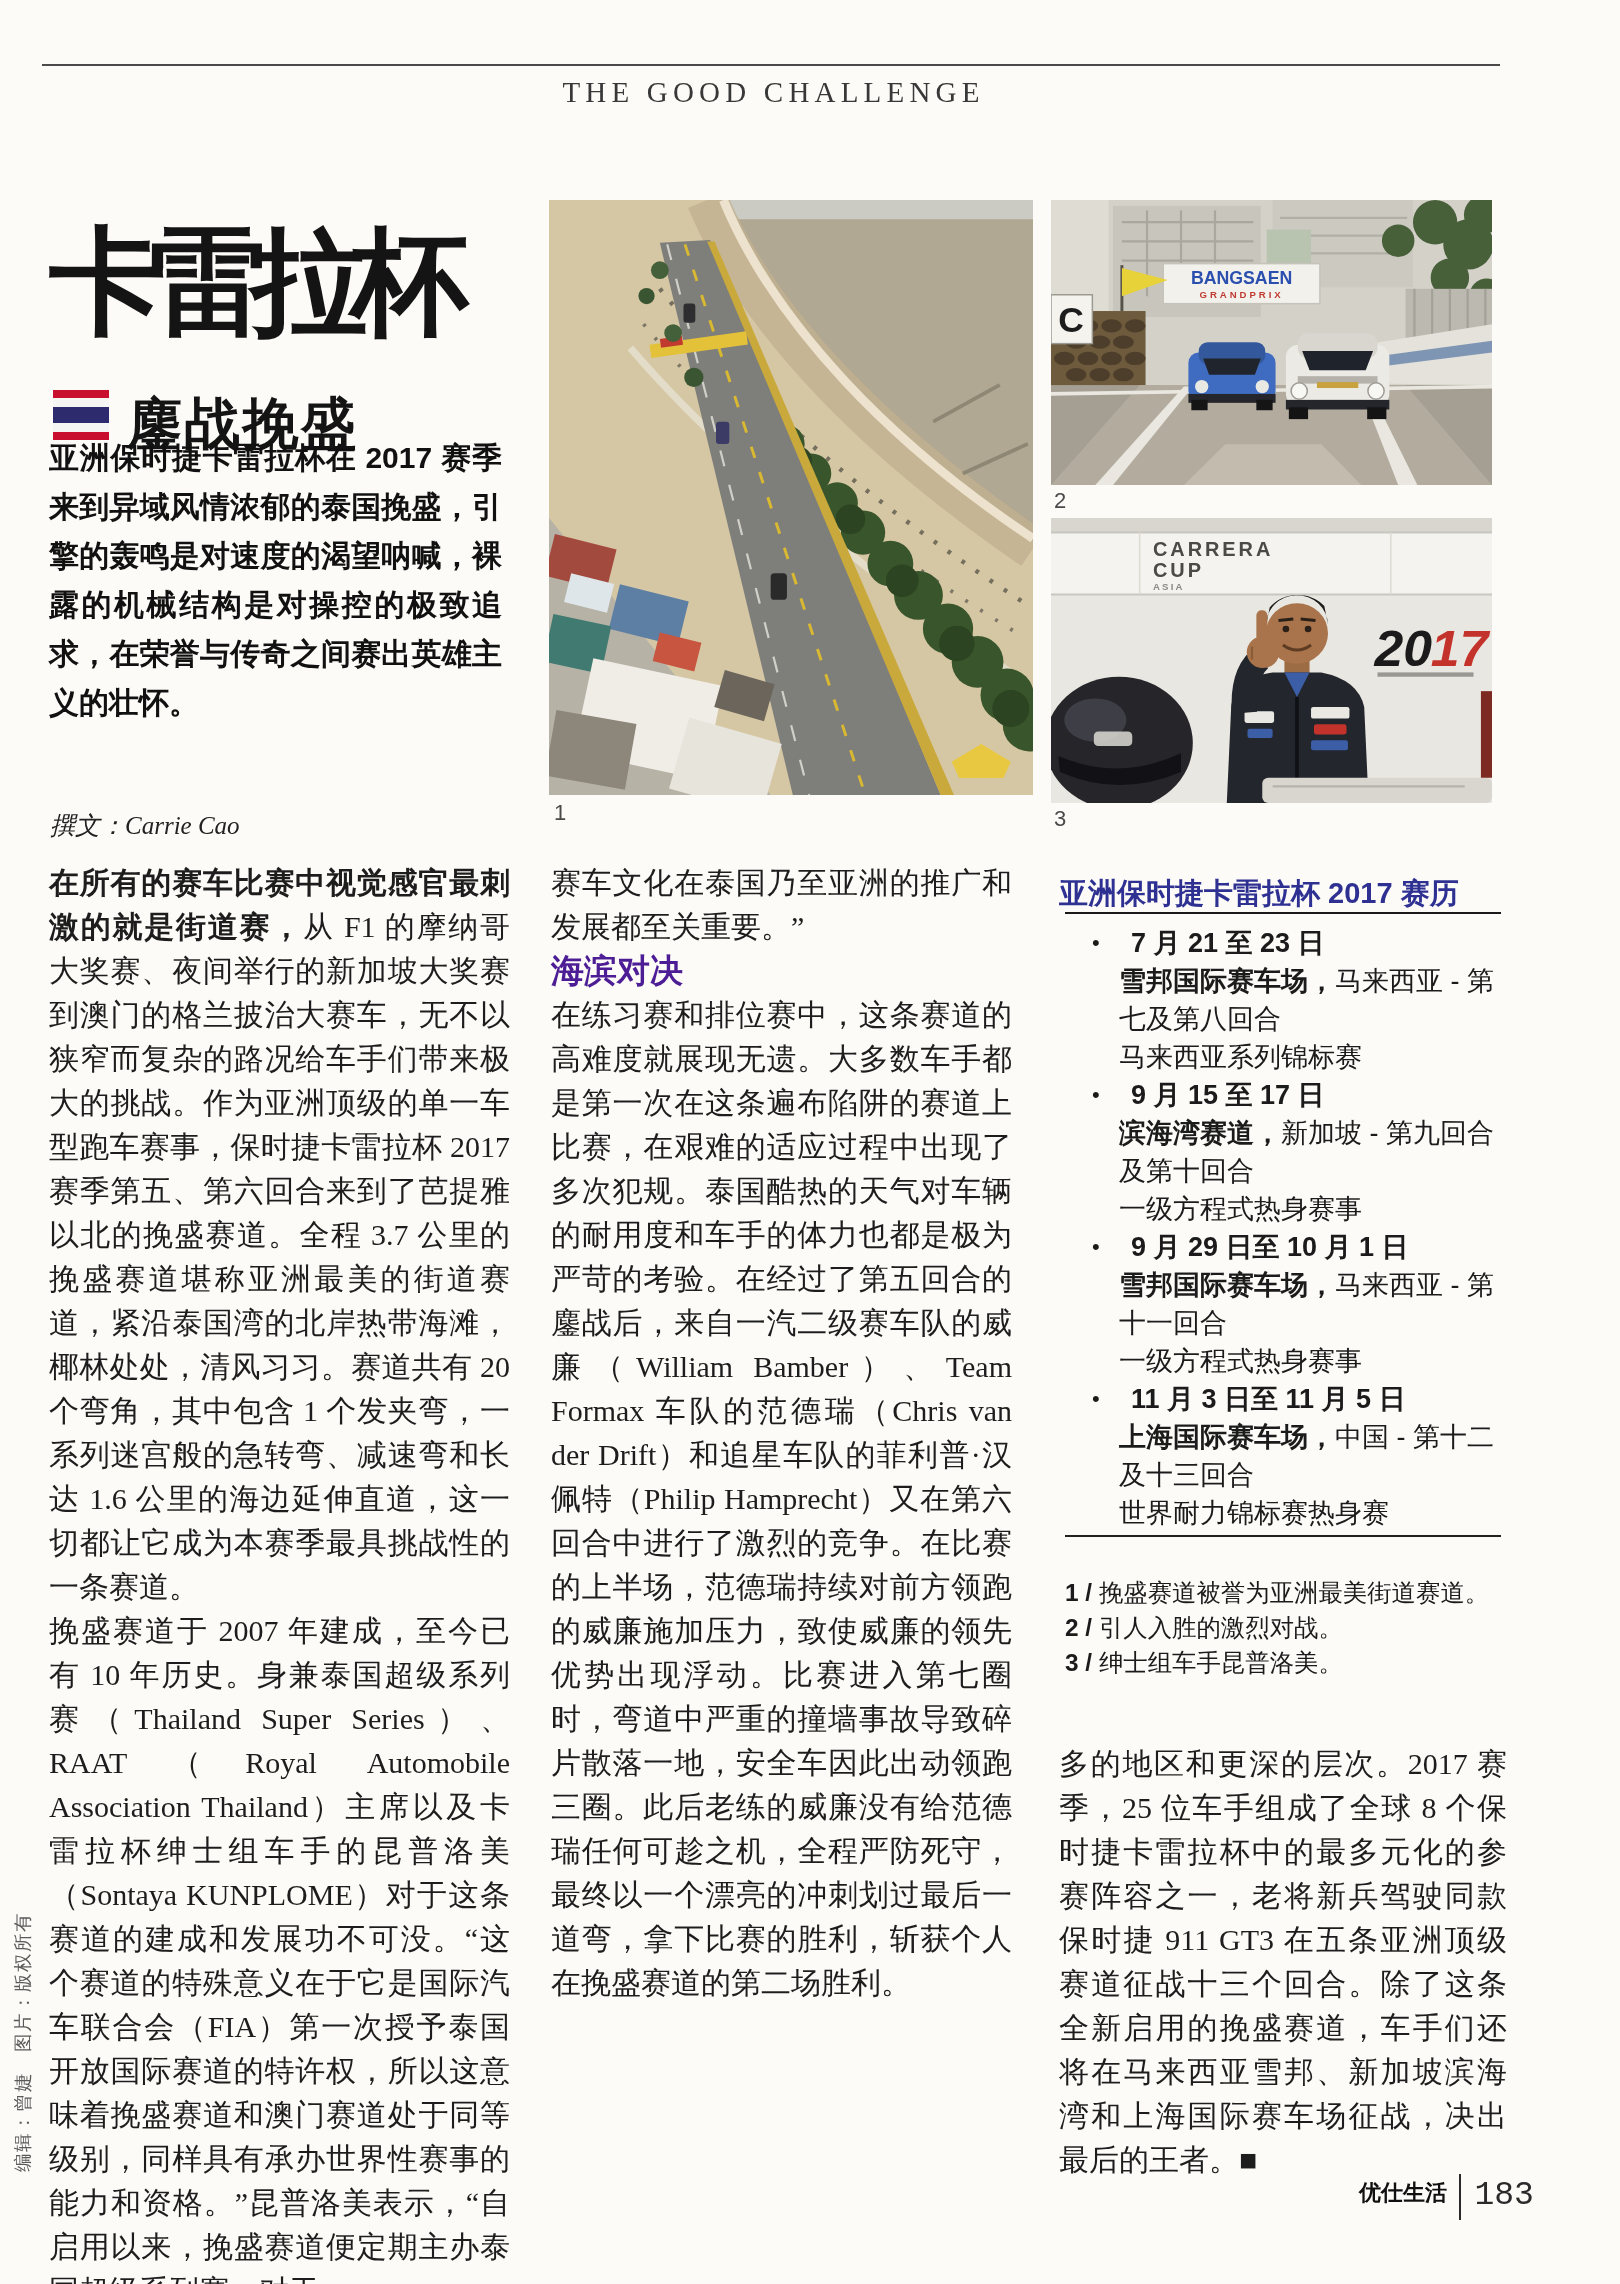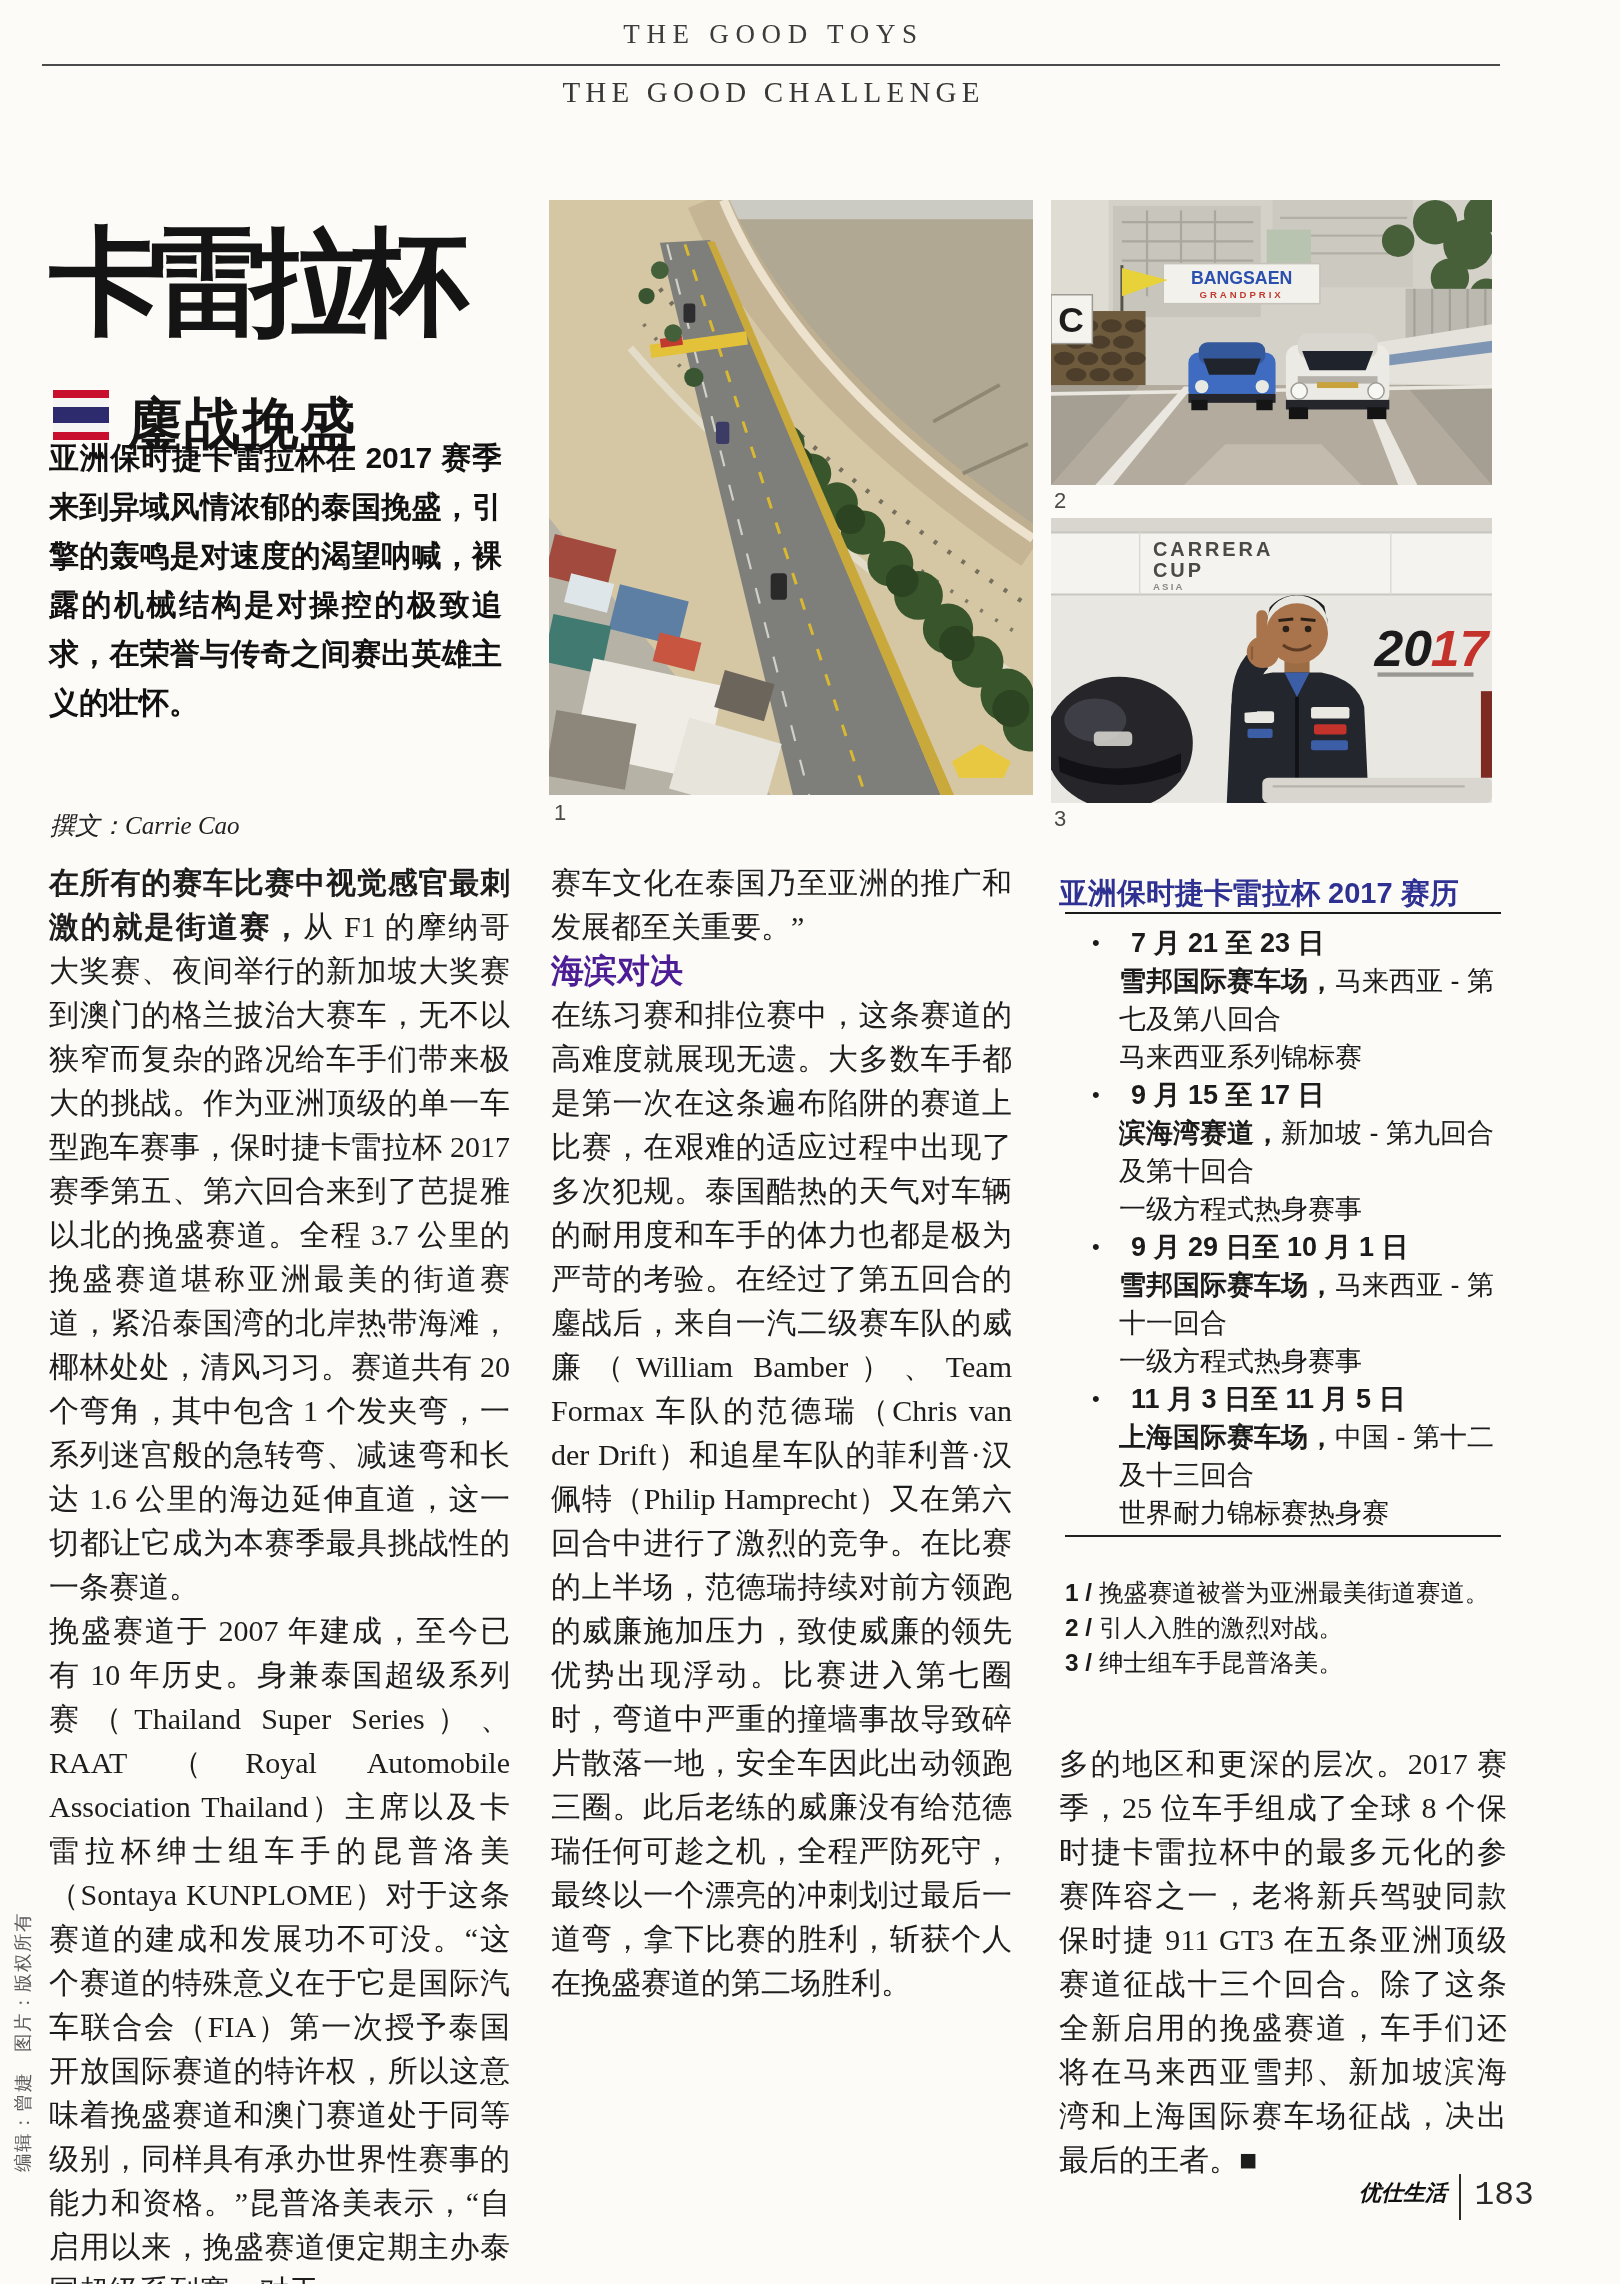--- a/index.html
+++ b/index.html
@@ -61,30 +61,29 @@
   .events .date { font-weight:700;margin-left:12px; }
   .events .venue-b { font-weight:700;text-align:center; }
   .divider { position:absolute; left:1065px; top:1535px; width:436px; height:2.2px; background:#222; }
   .captions { position:absolute; left:1065px; top:1575px; width:441px;
     font-family:"Liberation Sans","DejaVu Sans",sans-serif; font-size:24.4px; line-height:35px; color:#1b1b1b; }
   .captions .cnum { font-weight:700; }
   #col3p { left:1059px; top:1742px; width:448px; height:429px; }
 
   
   .footer { position:absolute; left:1359px; top:2174px; display:flex; align-items:flex-start; }
-  .footer .mag { font-family:"Liberation Sans","DejaVu Sans",sans-serif; font-weight:700; font-size:22px; color:#101010; padding-top:4.4px;font-style:italic; }
+  .footer .mag { font-family:"Liberation Sans","DejaVu Sans",sans-serif; font-weight:700; font-size:22px; color:#101010; padding-top:4.4px; }
   .footer .fbar { width:2.2px; height:46px; background:#2a2a2a; margin:0 13.3px 0 12px; }
   .footer .pnum { font-family:Liberation Mono, monospace; font-size:33px; color:#2a2a2a; padding-top:3px; }
 </style>
 </head>
 <body>
 
 <div class="page">
 
-  <div class="kicker">THE GOOD TOYS</div>
   <div class="header-rule"></div>
   <div class="section-title">THE GOOD CHALLENGE</div>
 
   <div class="spine">编辑：曾婕　图片：版权所有</div>
 
   <div class="title-cn">卡雷拉杯</div>
   <div class="flag"></div>
   <div class="subtitle-cn">鏖战挽盛</div>
 
   <div class="intro">亚洲保时捷卡雷拉杯在 2017 赛季来到异域风情浓郁的泰国挽盛，引擎的轰鸣是对速度的渴望呐喊，裸露的机械结构是对操控的极致追求，在荣誉与传奇之间赛出英雄主义的壮怀。</div>

